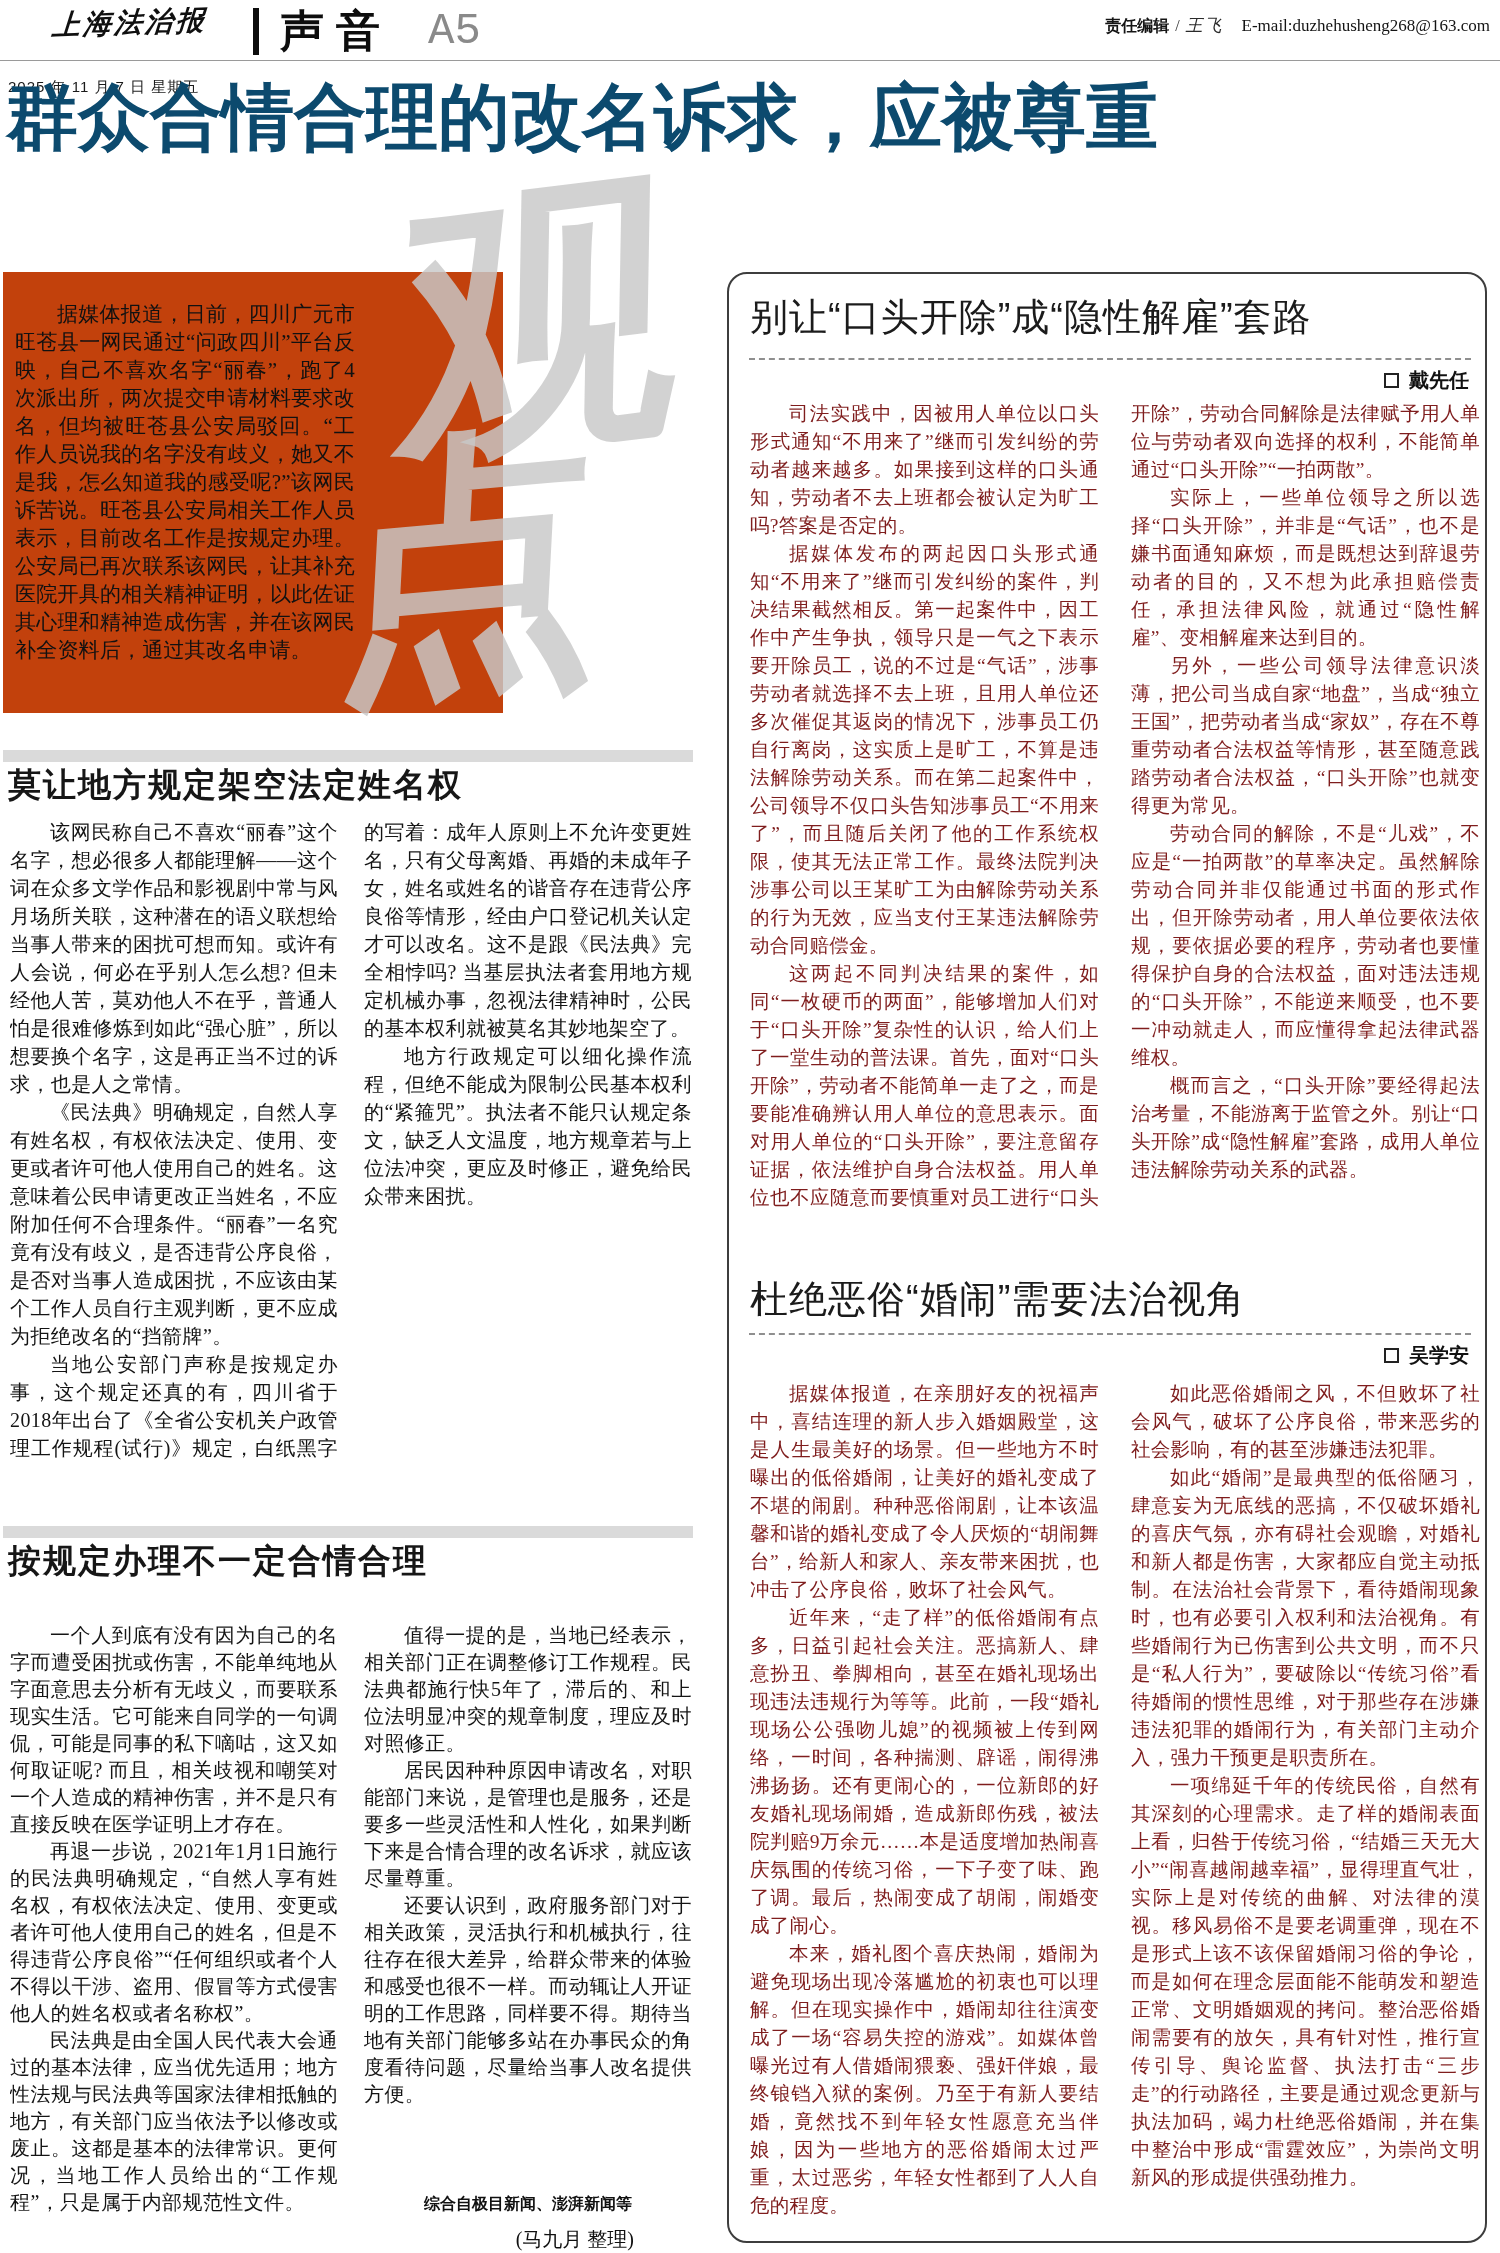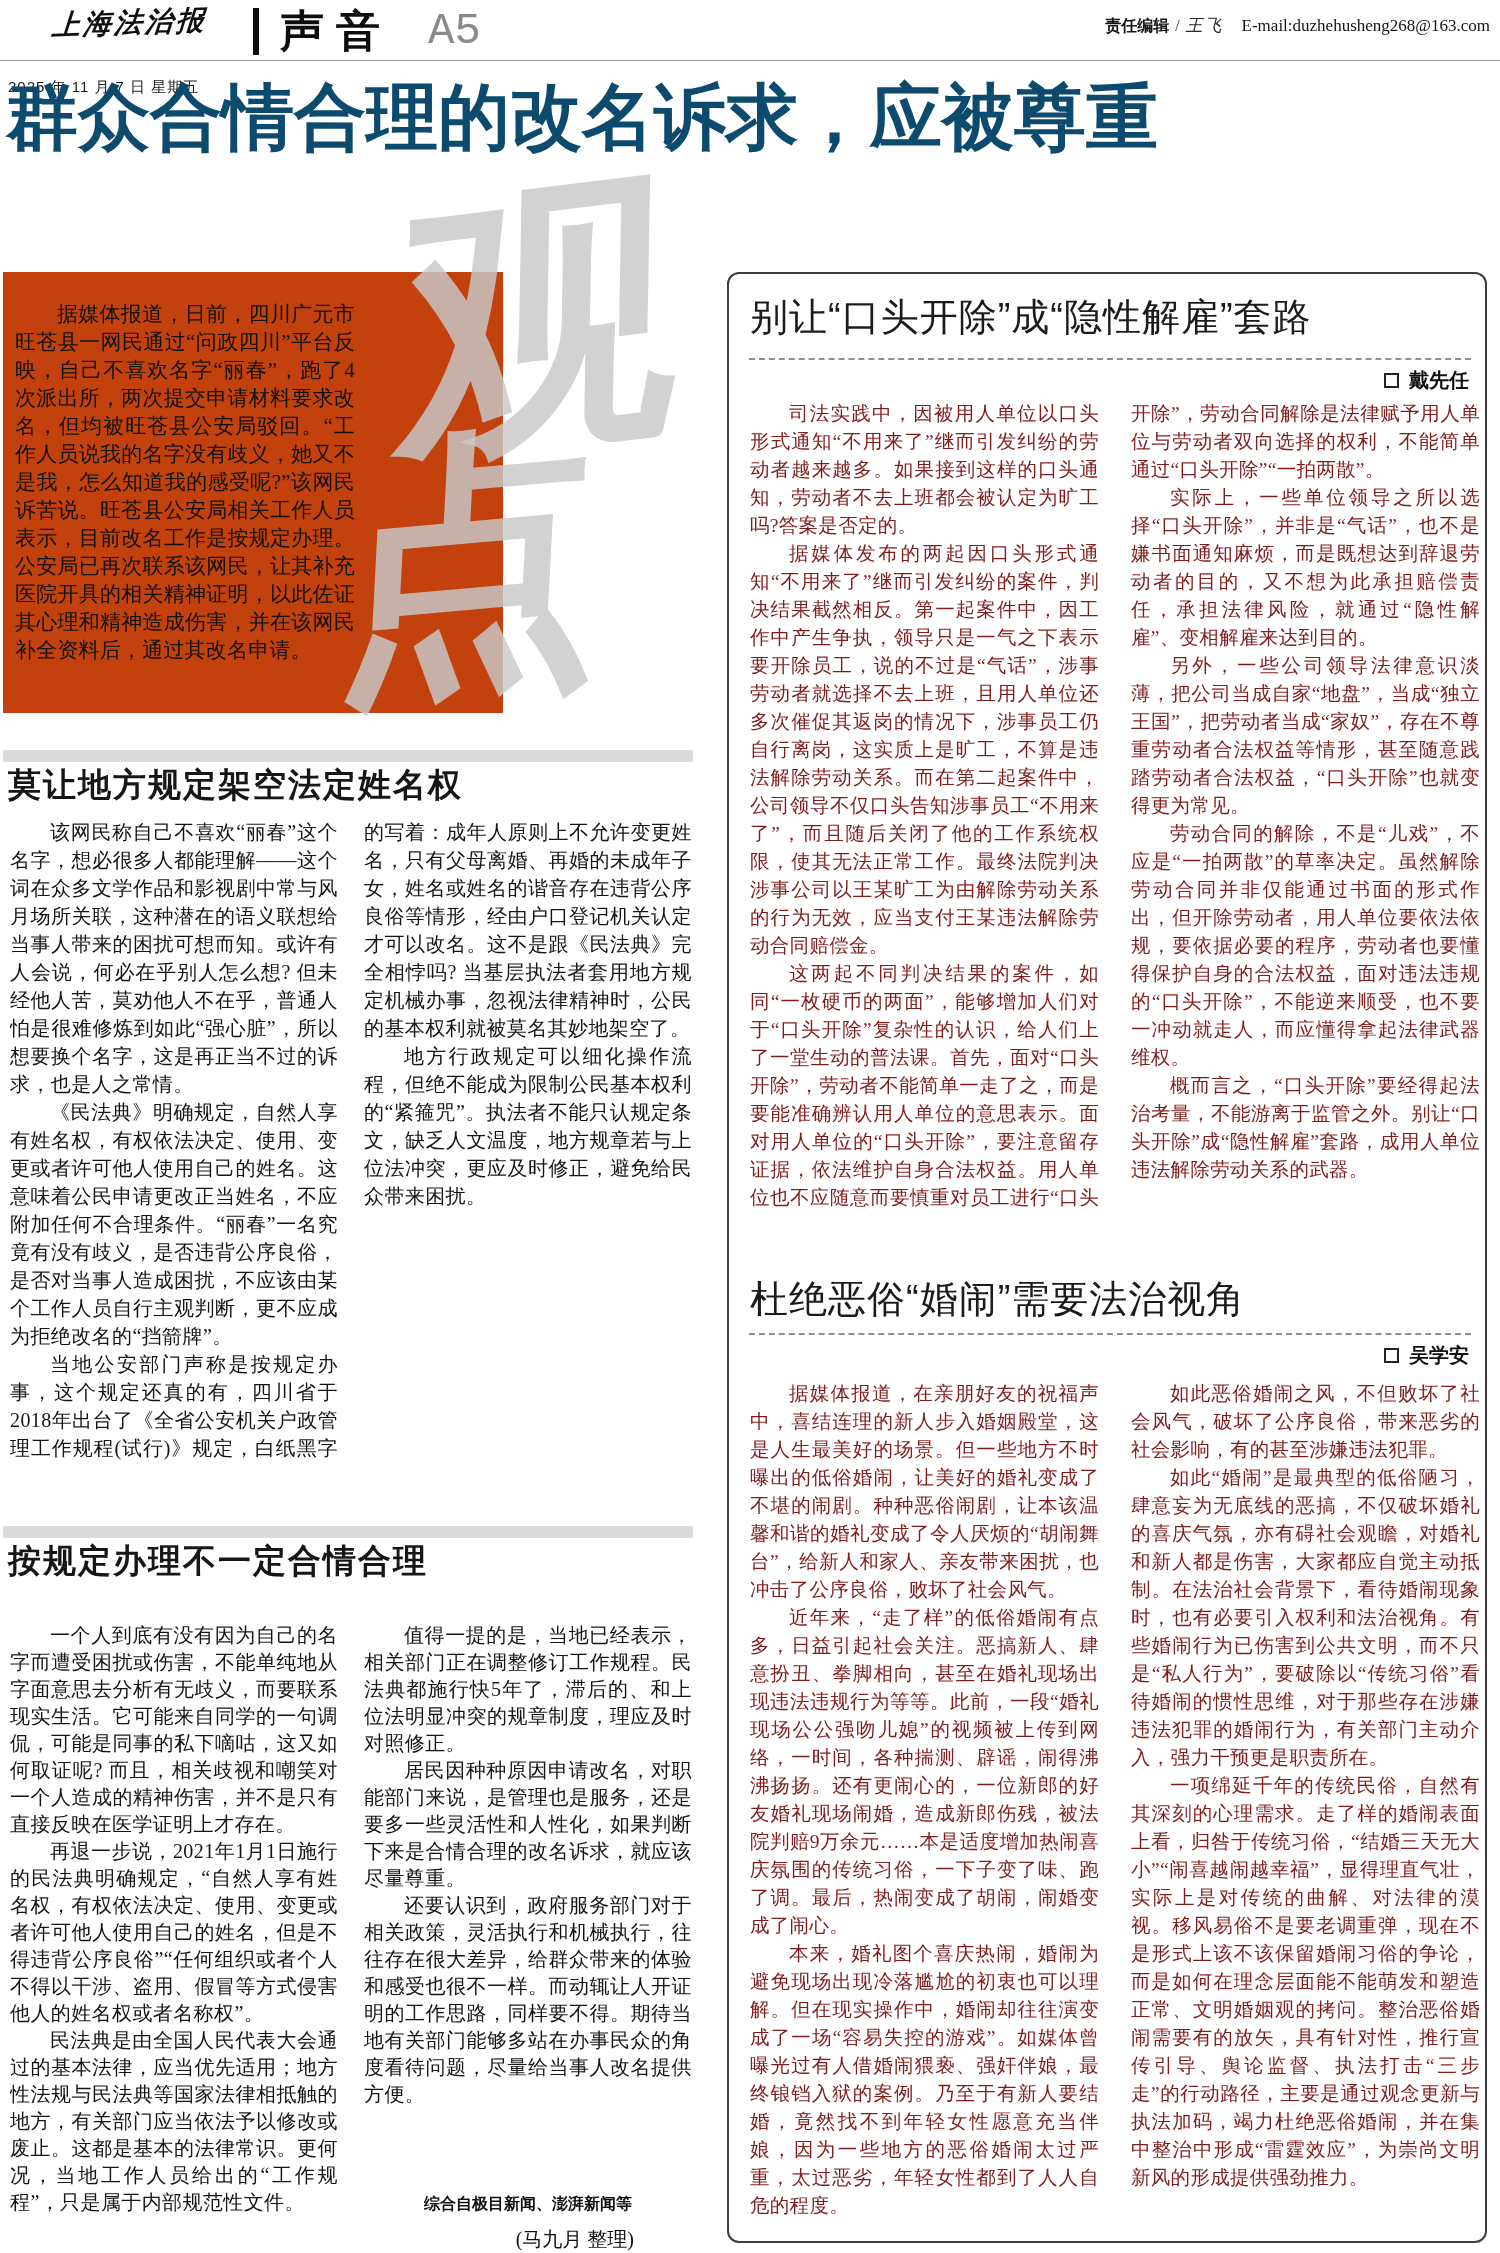--- a/index.html
+++ b/index.html
@@ -97,21 +97,21 @@
     font-size:16px; font-weight:bold; text-align:center; color:#101010;
   }
   .credit2 {
     position:absolute; left:364px; top:2226px; width:328px;
     font-size:20px; text-align:right; padding-right:58px; color:#101010;
   }
 
   
   .right-box {
     position:absolute; left:727px; top:272px; width:760px; height:1971px;
-    border:2.5px solid #3d3d3d; border-radius:12px; background:#fff; z-index:2;padding-left:10px;
+    border:2.5px solid #3d3d3d; border-radius:20px; background:#fff; z-index:2;padding-left:10px;
   }
   .r-title {
     position:absolute; left:21px;
     font-family:"Liberation Sans","DejaVu Sans",sans-serif;
     font-size:38px; font-weight:500; color:#1b1b1b; letter-spacing:1px;
   }
   .rt-1 { top:18px; } .rt-2 { top:1000px; }
   .r-dash { position:absolute; left:20px; width:722px; height:0; border-top:2px dashed #8f8f8f; }
   .rd-1 { top:84px; } .rd-2 { top:1059px; }
   .r-byline {

